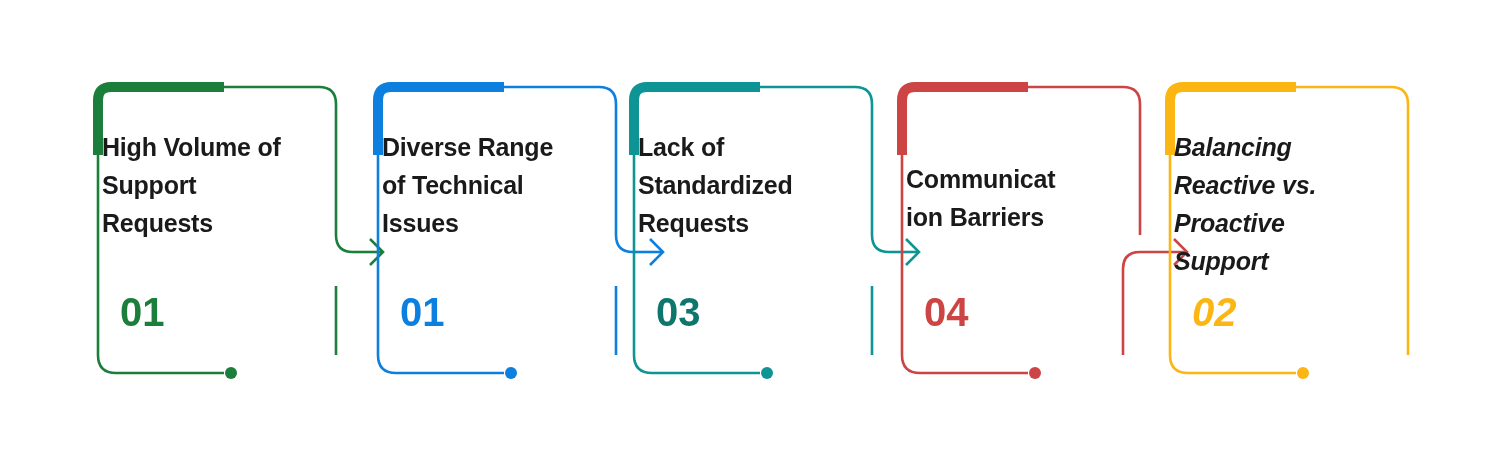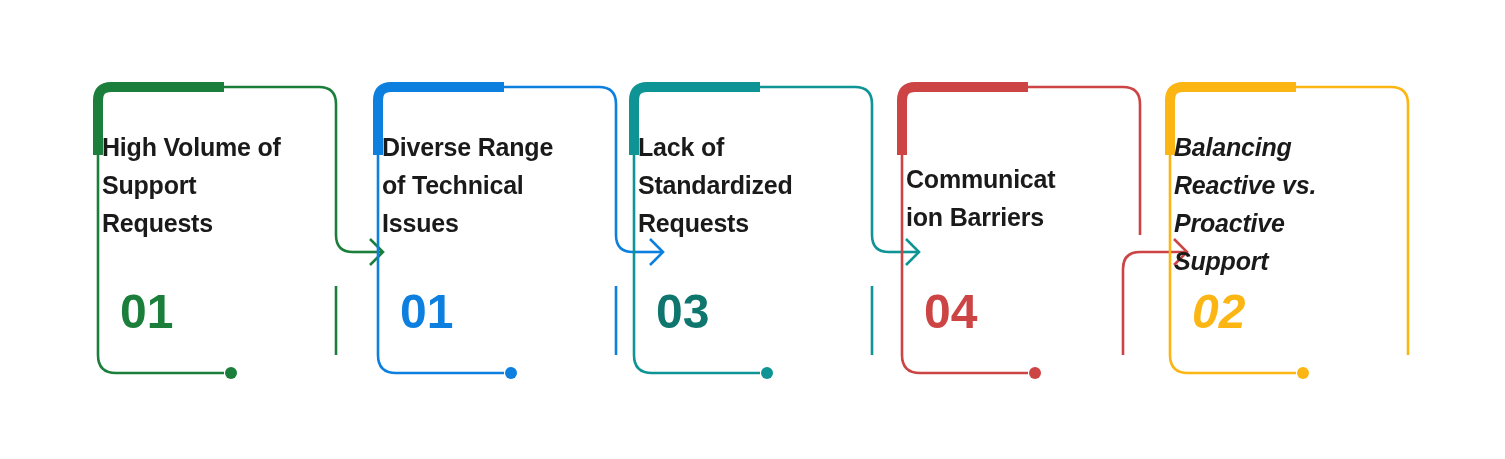--- a/index.html
+++ b/index.html
@@ -47,21 +47,21 @@
     white-space: pre-line;
   }
   .step-title.tight {
     top: 160px;
   }
   .step-number {
     position: absolute;
     left: 36px;
     top: 286px;
     font-family: "Liberation Sans", sans-serif;
-    font-size: 48px;
+    font-size: 40px;
     font-weight: 700;
     line-height: 52px;
     letter-spacing: 0px;
   }
 </style>
 </head>
 <body>
 
 <div id="infographic">
 

